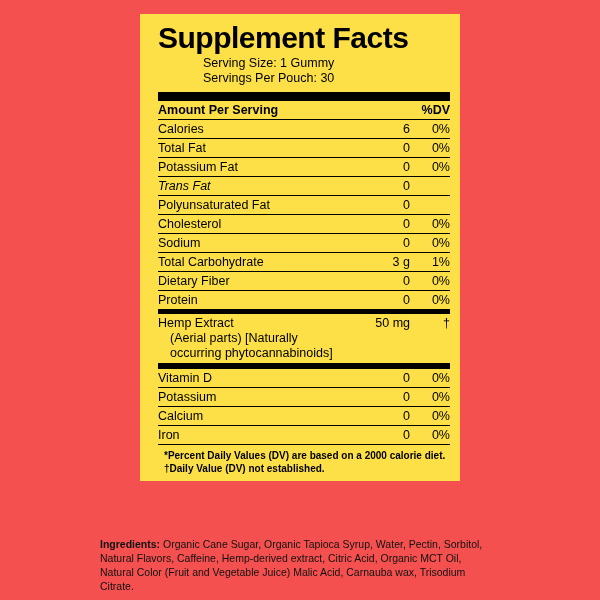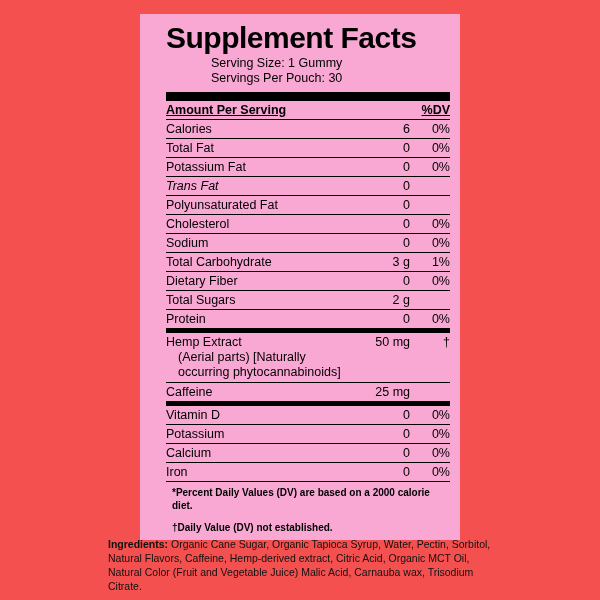--- a/index.html
+++ b/index.html
@@ -17,23 +17,23 @@
     position: relative;
     width: 600px;
     height: 600px;
     box-sizing: border-box;
   }
   .panel {
     position: absolute;
     left: 140px;
     top: 14px;
     width: 320px;
-    background: #f9a8d4;
+    background: #fde047;
     box-sizing: border-box;
-    padding: 8px 10px 6px 26px;
+    padding: 8px 10px 6px 18px;
   }
   .title {
     font-size: 30px;
     font-weight: bold;
     letter-spacing: -0.5px;
     line-height: 1.05;
     color: #000;
     margin: 0 0 2px 0;
     text-align: left;
   }
@@ -76,40 +76,39 @@
     width: 40px;
     white-space: nowrap;
   }
   .indent1 { padding-left: 12px; }
   .indent2 { padding-left: 22px; }
   .italic { font-style: italic; }
   .hdr-row td {
     font-weight: bold;
     padding-top: 1px;
     padding-bottom: 2px;
-    text-decoration: underline;
   }
   .sub-note {
     font-size: 10px;
     line-height: 1.3;
     color: #000;
     padding-left: 6px;
     margin-top: 4px;
     font-weight: bold;
   }
   .nested {
     line-height: 1.2;
   }
   .nested .sub {
     display: block;
     padding-left: 12px;
   }
   .ingredients {
     position: absolute;
-    left: 108px;
+    left: 100px;
     top: 538px;
     width: 384px;
     font-size: 10.5px;
     line-height: 1.32;
     color: #111;
     text-align: left;
   }
   .ingredients .lead {
     font-weight: bold;
   }
@@ -176,25 +175,20 @@
       </tr>
       <tr class="line">
         <td class="name">Total Carbohydrate</td>
         <td class="amt">3 g</td>
         <td class="dv">1%</td>
       </tr>
       <tr class="line">
         <td class="name">Dietary Fiber</td>
         <td class="amt">0</td>
         <td class="dv">0%</td>
-      </tr>
-      <tr class="line">
-        <td class="name indent1">Total Sugars</td>
-        <td class="amt">2 g</td>
-        <td class="dv"></td>
       </tr>
       <tr>
         <td class="name">Protein</td>
         <td class="amt">0</td>
         <td class="dv">0%</td>
       </tr>
     </tbody>
       </table>
 
     <div class="rule-med"></div>
@@ -203,25 +197,20 @@
       <tbody>
           <tr class="line">
         <td class="name nested">
           <span>Hemp Extract</span>
           <span class="sub">(Aerial parts) [Naturally</span>
           <span class="sub">occurring phytocannabinoids]</span>
         </td>
         <td class="amt">50 mg</td>
         <td class="dv dagger">†</td>
       </tr>
-      <tr>
-        <td class="name">Caffeine</td>
-        <td class="amt">25 mg</td>
-        <td class="dv"></td>
-      </tr>
     </tbody>
       </table>
 
     <div class="rule-med"></div>
 
     <table class="facts">
       <tbody>
           <tr class="line">
         <td class="name">Vitamin D</td>
         <td class="amt">0</td>
@@ -239,21 +228,21 @@
       </tr>
       <tr class="line">
         <td class="name">Iron</td>
         <td class="amt">0</td>
         <td class="dv">0%</td>
       </tr>
     </tbody>
       </table>
 
     <div class="sub-note">*Percent Daily Values (DV) are based on a 2000 calorie diet.</div>
-    <div class="sub-note" style="margin-top:9px">†Daily Value (DV) not established.</div>
+    <div class="sub-note" style="margin-top:0">†Daily Value (DV) not established.</div>
 
   </div>
 
   <div class="ingredients">
     <span class="lead">Ingredients:</span><span> Organic Cane Sugar, Organic Tapioca Syrup, Water, Pectin, Sorbitol, Natural Flavors, Caffeine, Hemp-derived extract, Citric Acid, Organic MCT Oil, Natural Color (Fruit and Vegetable Juice) Malic Acid, Carnauba wax, Trisodium Citrate.</span>
   </div>
 
 </div>
 
 </body></html>

